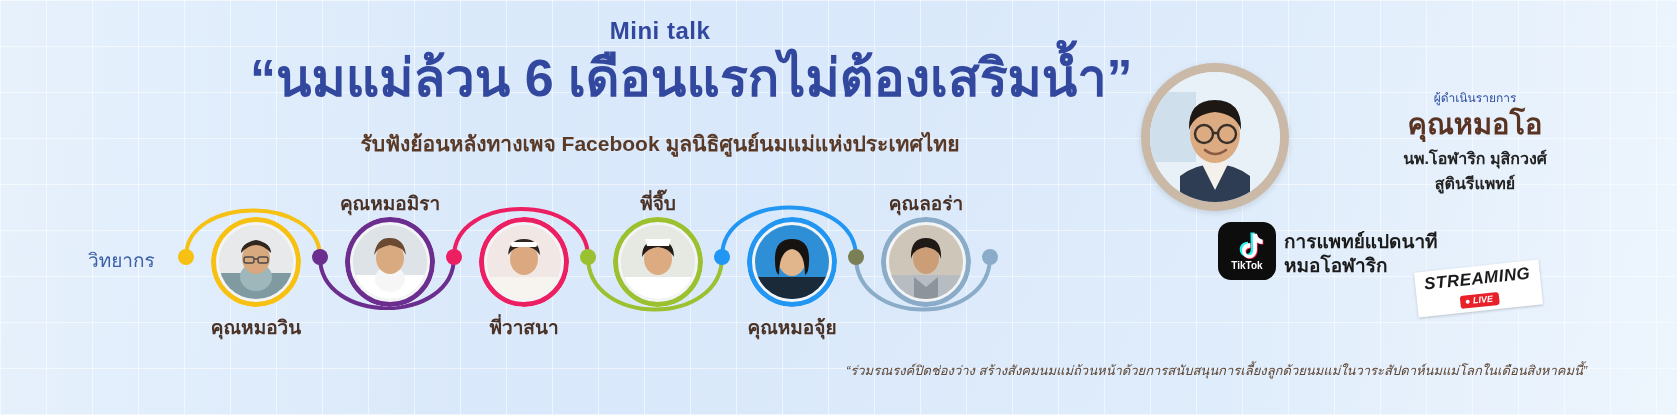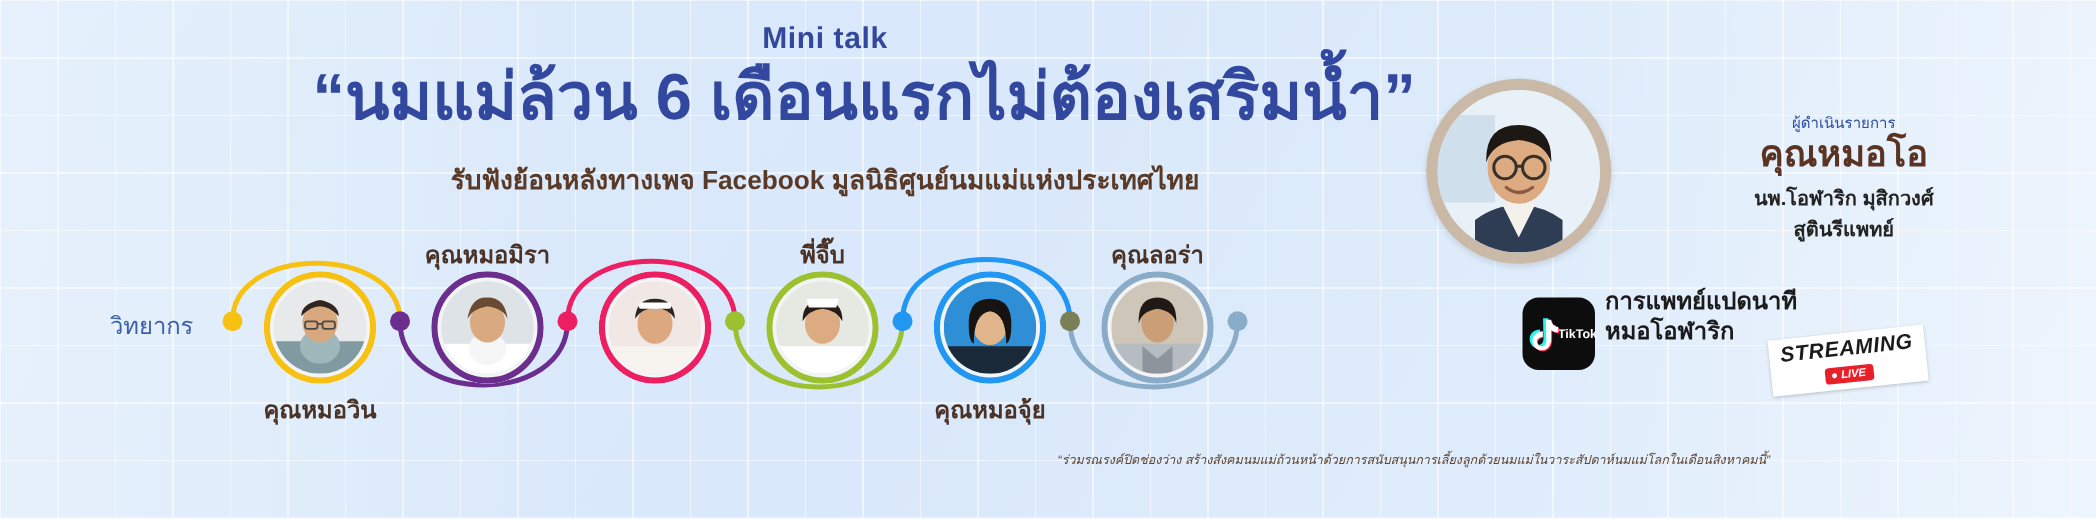--- a/index.html
+++ b/index.html
@@ -82,24 +82,24 @@
   .host-text {
     position: absolute; left: 1290px; top: 88px; width: 370px; text-align: center;
   }
   .host-role { font-size: 12px; color: #2f4fa0; font-weight: normal; }
   .host-name { font-size: 29px; color: #5a3322; font-weight: bold; margin-top: 2px; line-height: 1.1; }
   .host-fullname { font-size: 16px; color: #232323; font-weight: bold; margin-top: 5px; }
   .host-spec { font-size: 16px; color: #232323; font-weight: bold; }
 
   
   .tiktok-logo {
-    position: absolute; left: 1218px; top: 238px;
+    position: absolute; left: 1218px; top: 222px;
     width: 58px; height: 58px; border-radius: 13px;
     background: #0d0d0d;
-    display: flex; flex-direction: row; align-items: center; justify-content: center;
+    display: flex; flex-direction: column; align-items: center; justify-content: center;
   }
   .tiktok-logo .glyph { position: relative; width: 30px; height: 28px; }
   .tiktok-caption {
     position: absolute; left: 1284px; top: 230px;
     font-size: 19px; font-weight: bold; color: #1b1b1b; line-height: 1.25;
   }
   .streaming-badge {
     position: absolute; left: 1416px; top: 266px;
     transform: rotate(-6deg);
     background: #ffffff;
@@ -112,21 +112,21 @@
   }
   .streaming-badge .live {
     margin-top: 2px; background: #e8202a; color: #fff;
     font-size: 9px; font-weight: bold; border-radius: 3px;
     padding: 1px 6px 2px 5px; display: inline-block; font-style: italic;
   }
 
   
   .footer-note {
     position: absolute; left: 846px; top: 360px;
-    font-size: 10px; font-style: italic; color: #5c4535;
+    font-size: 13px; font-style: italic; color: #5c4535;
     white-space: nowrap;
   }
 </style>
 </head>
 <body>
 
 <div id="banner">
 
   <div class="headline">
     <div class="title-main">Mini talk</div>
@@ -197,20 +197,21 @@
     <div class="inner" style="inset:8px;">
       <svg viewBox="0 0 74 74" width="74" height="74">
         <rect width="74" height="74" fill="#f1e7e5"></rect>
         <rect y="52" width="74" height="22" fill="#f7f3ef"></rect>
         <ellipse cx="37" cy="34" rx="14" ry="16" fill="#dba880"></ellipse>
         <path d="M21,30 Q22,14 37,14 Q52,14 53,30 Q48,22 37,21 Q26,22 21,30Z" fill="#2c2520"></path>
         <rect x="24" y="17" width="26" height="5" rx="2" fill="#ffffff"></rect>
       </svg>
     </div>
   </div>
+  <div class="name-label" style="left:449px; top:312px; width:150px;">พี่วาสนา</div>
 
   <div class="avatar" style="left:613px; top:217px; width:90px; height:90px;">
     <div class="ring" style="border:5px solid #9bc131; border-radius:50%;"></div>
     <div class="inner" style="inset:8px;">
       <svg viewBox="0 0 74 74" width="74" height="74">
         <rect width="74" height="74" fill="#e6e9e2"></rect>
         <rect y="52" width="74" height="22" fill="#ffffff"></rect>
         <ellipse cx="37" cy="34" rx="14" ry="16" fill="#dcab82"></ellipse>
         <path d="M21,32 Q21,15 37,15 Q53,15 53,32 Q48,23 37,22 Q26,23 21,32Z" fill="#241c18"></path>
         <path d="M24,14 L50,14 L48,21 L26,21 Z" fill="#ffffff"></path>

